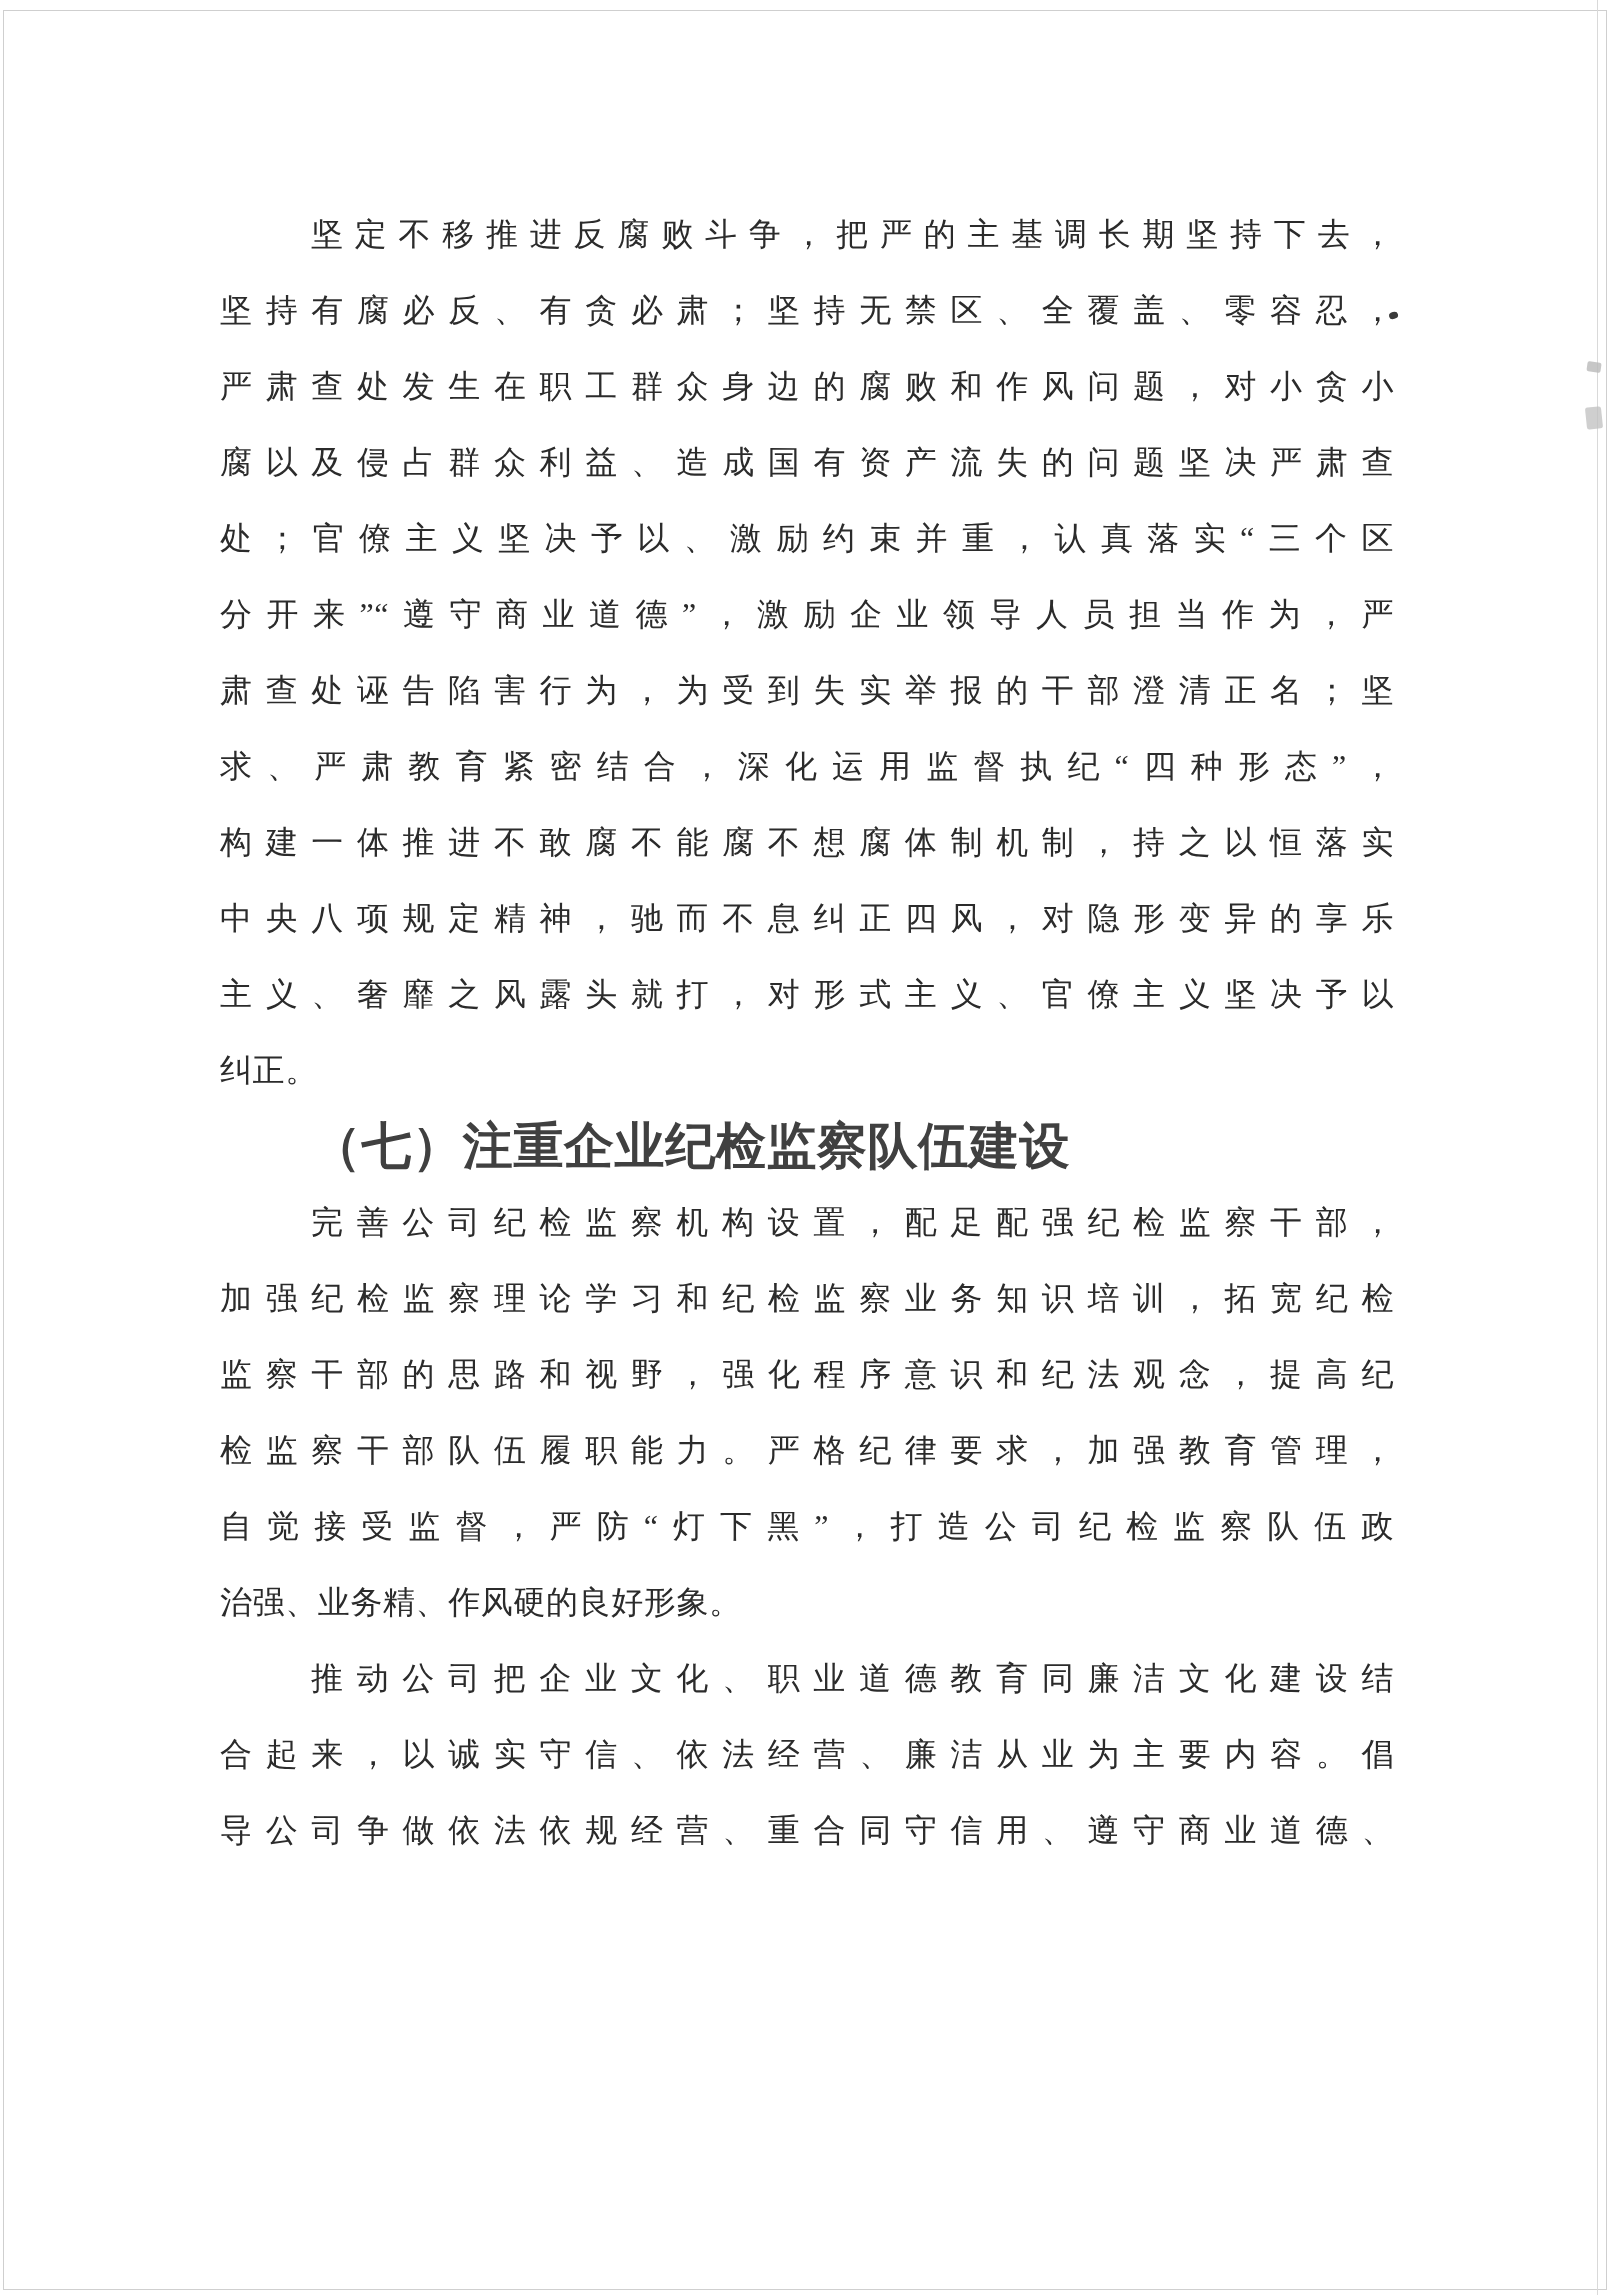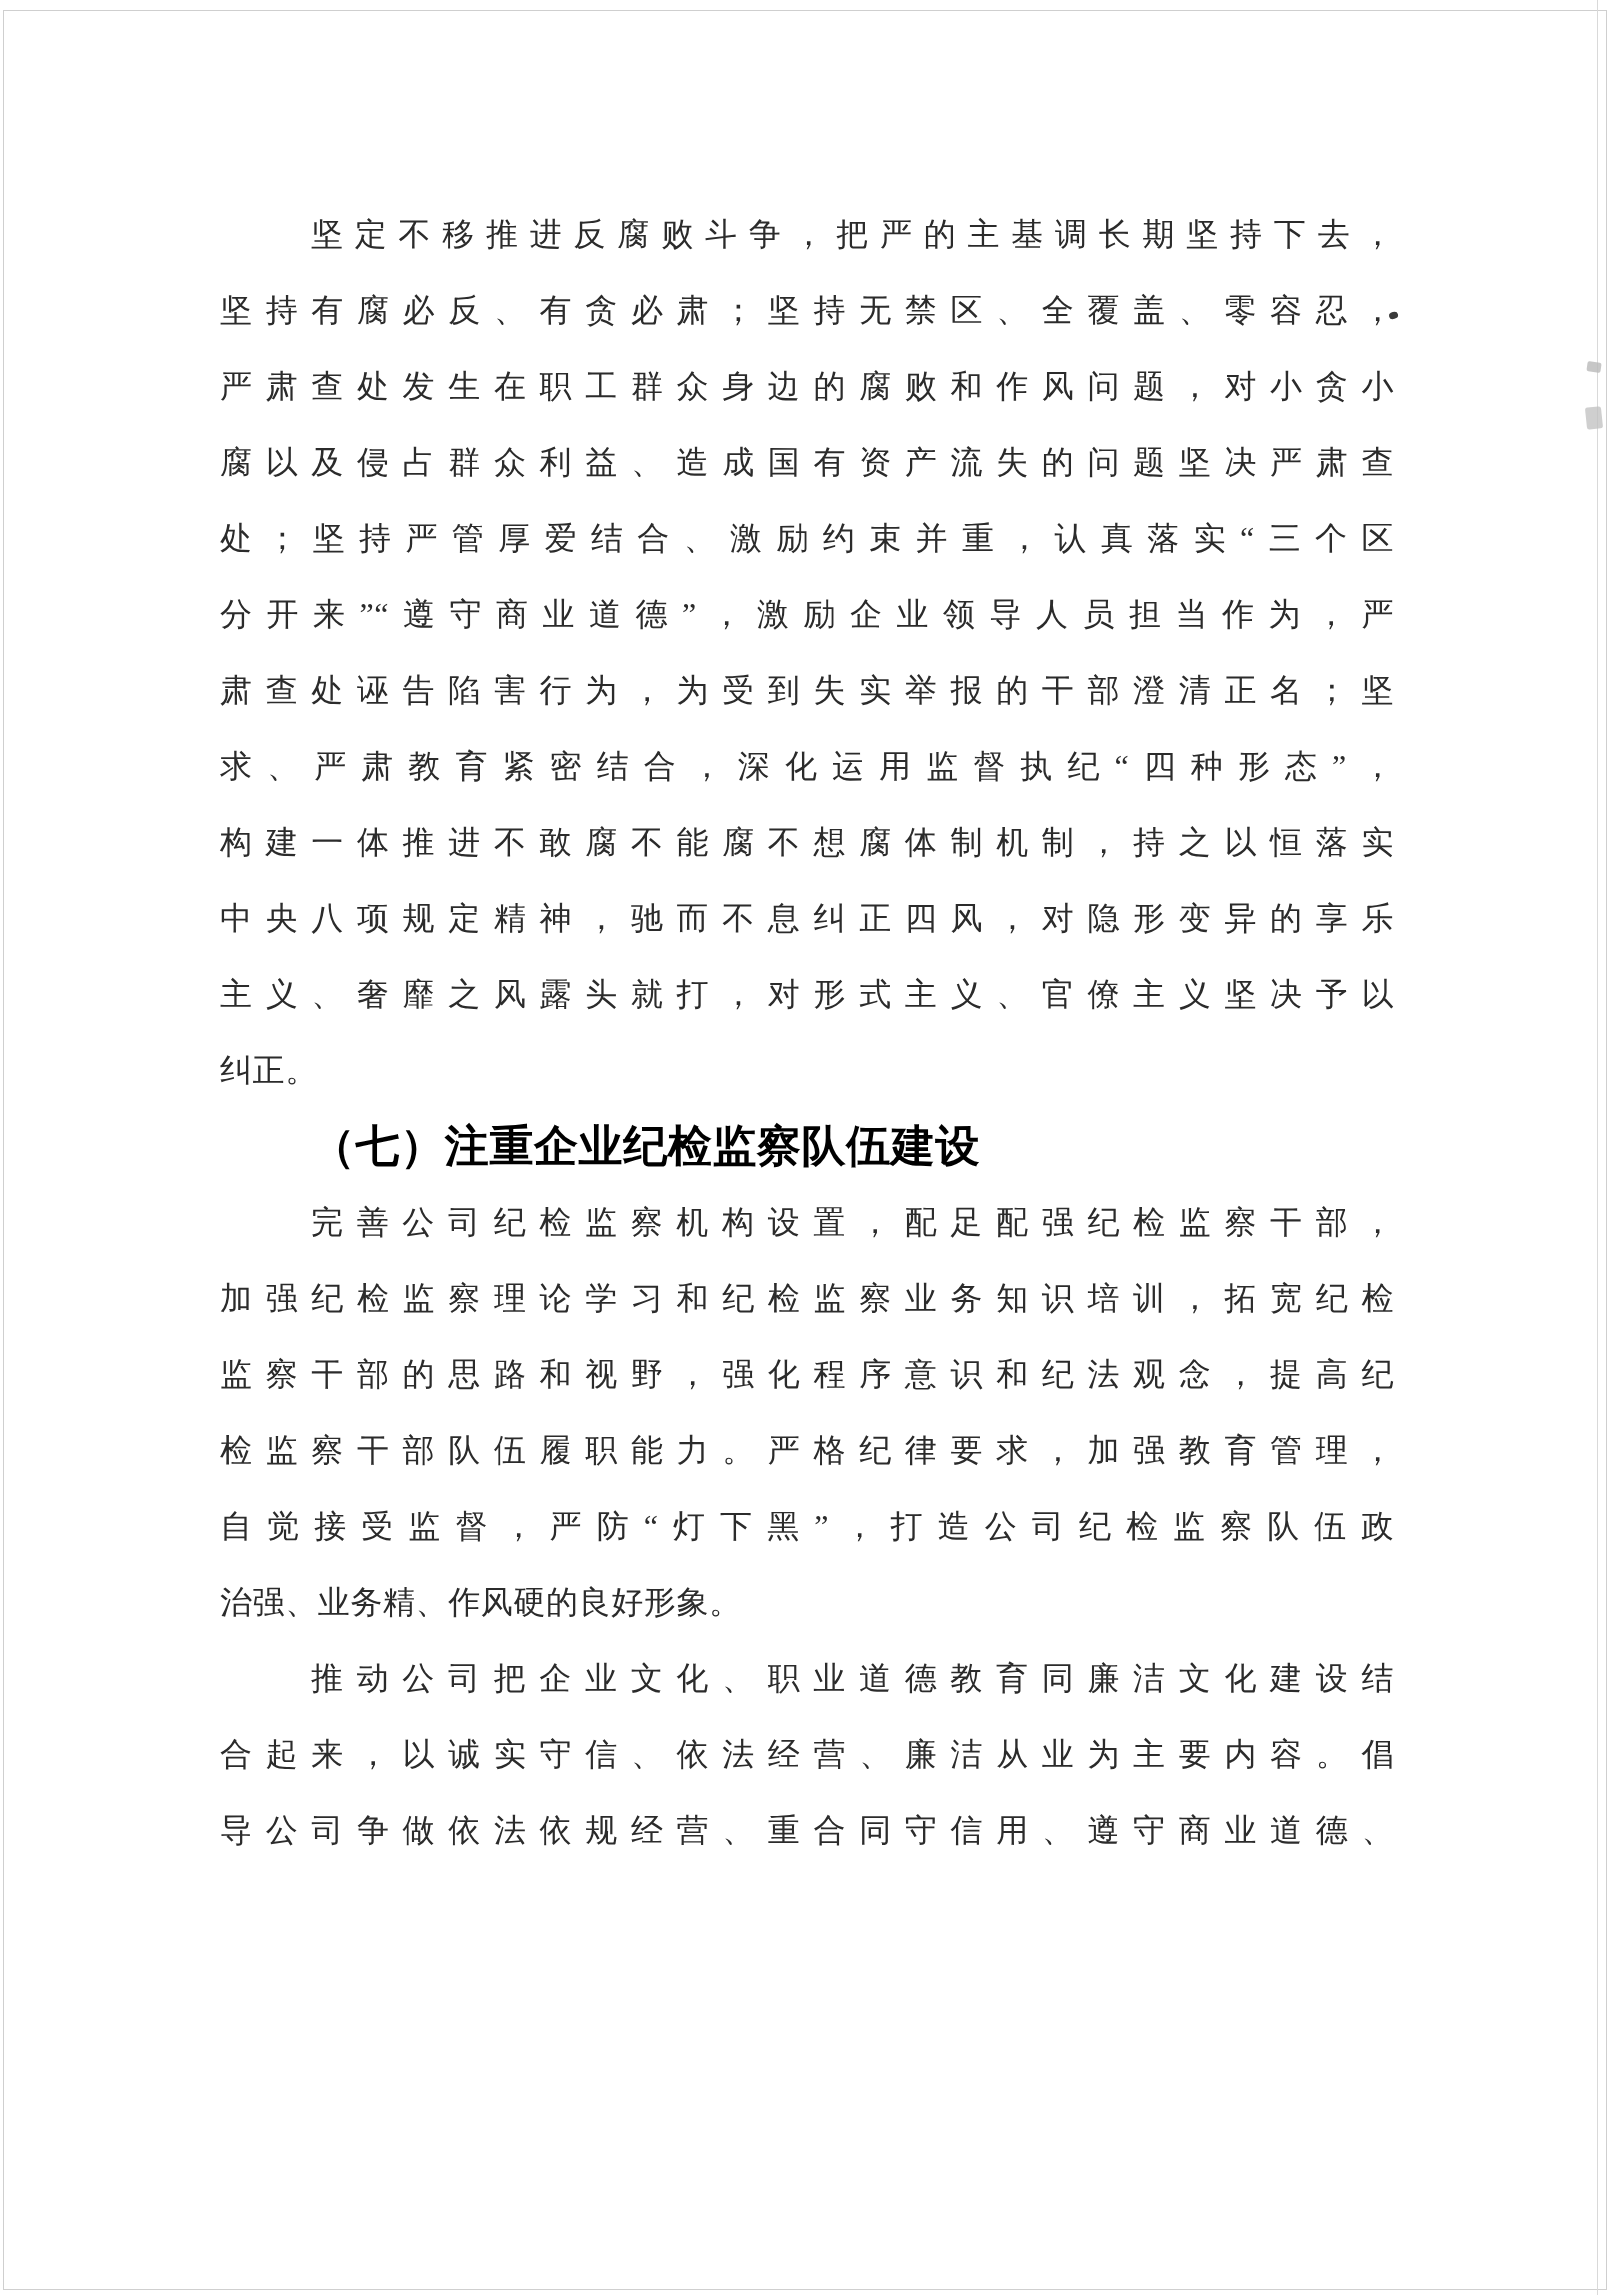--- a/index.html
+++ b/index.html
@@ -51,25 +51,25 @@
   .line.first {
     text-indent: 91px;
   }
   .line.end {
     text-align: center;
     text-align-last: left;
   }
   .line.heading {
     font-family: "Liberation Sans", "DejaVu Sans", sans-serif;
     font-weight: 700;
-    font-size: 44px;
+    font-size: 50px;
     text-align: left;
     text-align-last: left;
     text-indent: 91px;
-    color: #000000;
+    color: #404040;
   }
   .speck-dot {
     position: absolute;
     left: 1389px;
     top: 312px;
     width: 9px;
     height: 6.5px;
     background: #3a3a3a;
     border-radius: 50%;
     transform: rotate(-15deg);
@@ -101,21 +101,21 @@
 <body>
 
 <div class="page-border"></div>
 <div class="scan-edge-line"></div>
 
 <div class="text-block">
   <div class="line first">坚定不移推进反腐败斗争，把严的主基调长期坚持下去，</div>
   <div class="line body">坚持有腐必反、有贪必肃；坚持无禁区、全覆盖、零容忍，</div>
   <div class="line body">严肃查处发生在职工群众身边的腐败和作风问题，对小贪小</div>
   <div class="line body">腐以及侵占群众利益、造成国有资产流失的问题坚决严肃查</div>
-  <div class="line body">处；坚持严管厚爱结合、激励约束并重，认真落实“三个区</div>
+  <div class="line body">处；官僚主义坚决予以、激励约束并重，认真落实“三个区</div>
   <div class="line body">分开来”“遵守商业道德”，激励企业领导人员担当作为，严</div>
   <div class="line body">肃查处诬告陷害行为，为受到失实举报的干部澄清正名；坚</div>
   <div class="line body">求、严肃教育紧密结合，深化运用监督执纪“四种形态”，</div>
   <div class="line body">构建一体推进不敢腐不能腐不想腐体制机制，持之以恒落实</div>
   <div class="line body">中央八项规定精神，驰而不息纠正四风，对隐形变异的享乐</div>
   <div class="line body">主义、奢靡之风露头就打，对形式主义、官僚主义坚决予以</div>
   <div class="line end">纠正。</div>
   <div class="line heading">（七）注重企业纪检监察队伍建设</div>
   <div class="line first">完善公司纪检监察机构设置，配足配强纪检监察干部，</div>
   <div class="line body">加强纪检监察理论学习和纪检监察业务知识培训，拓宽纪检</div>

